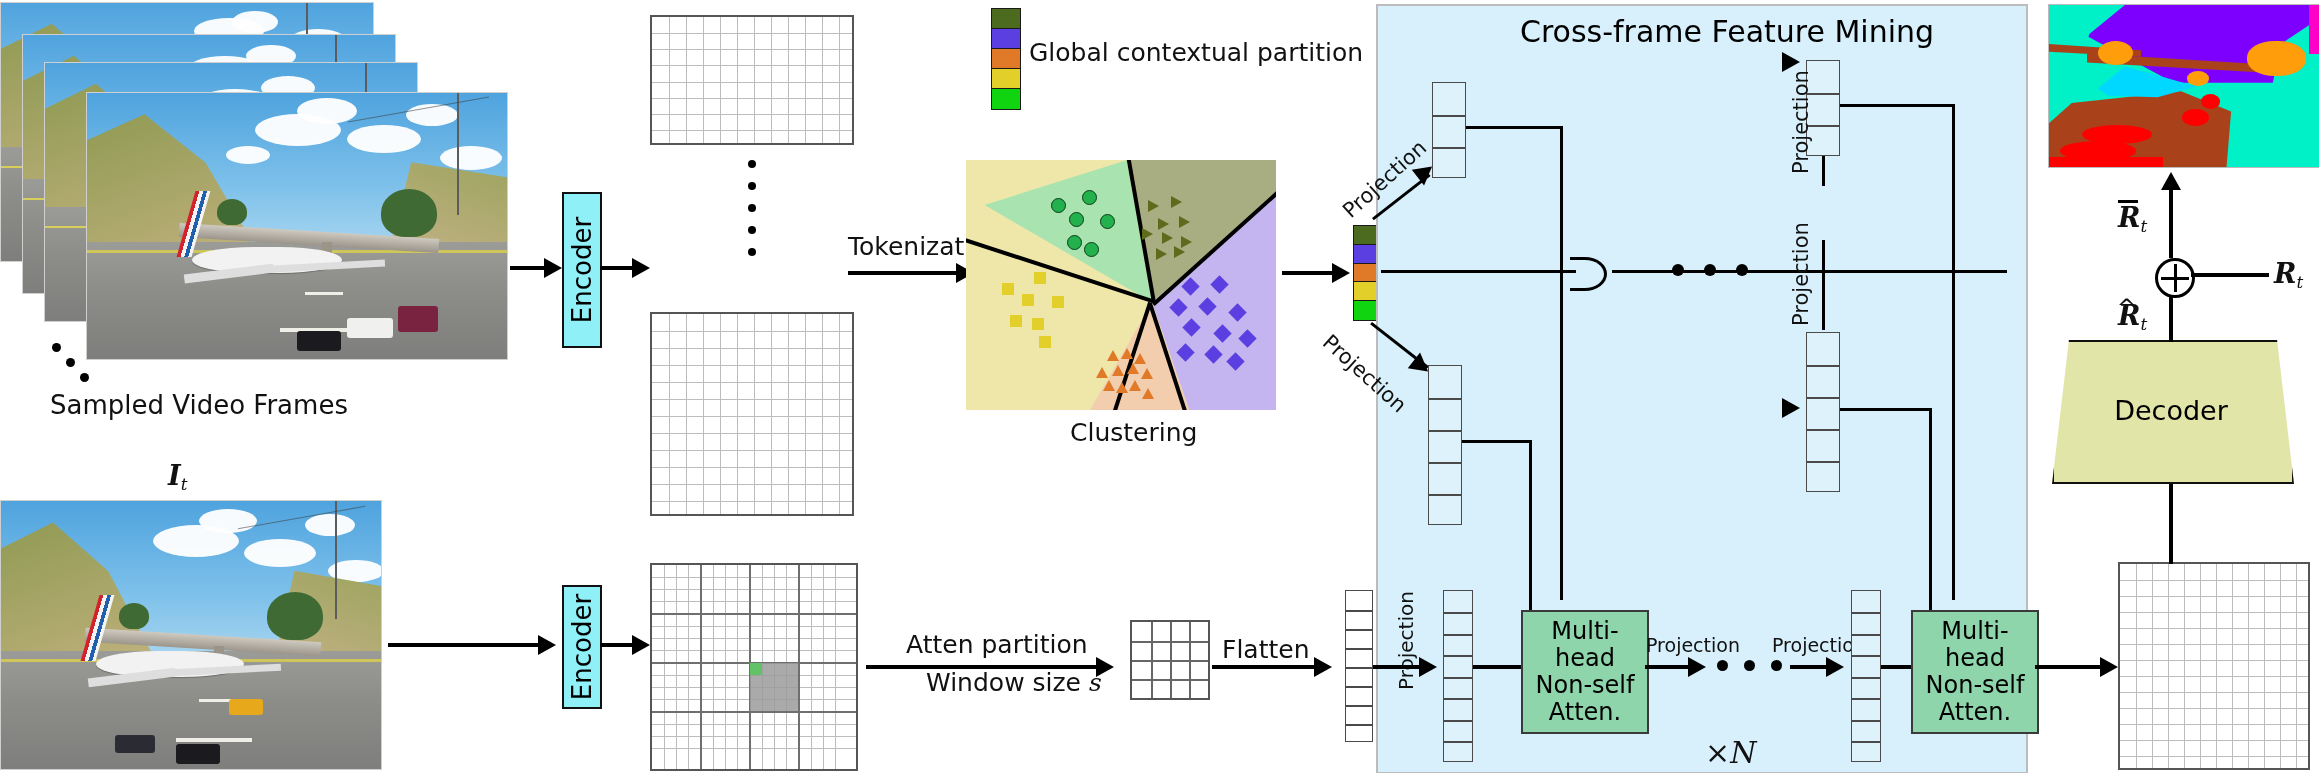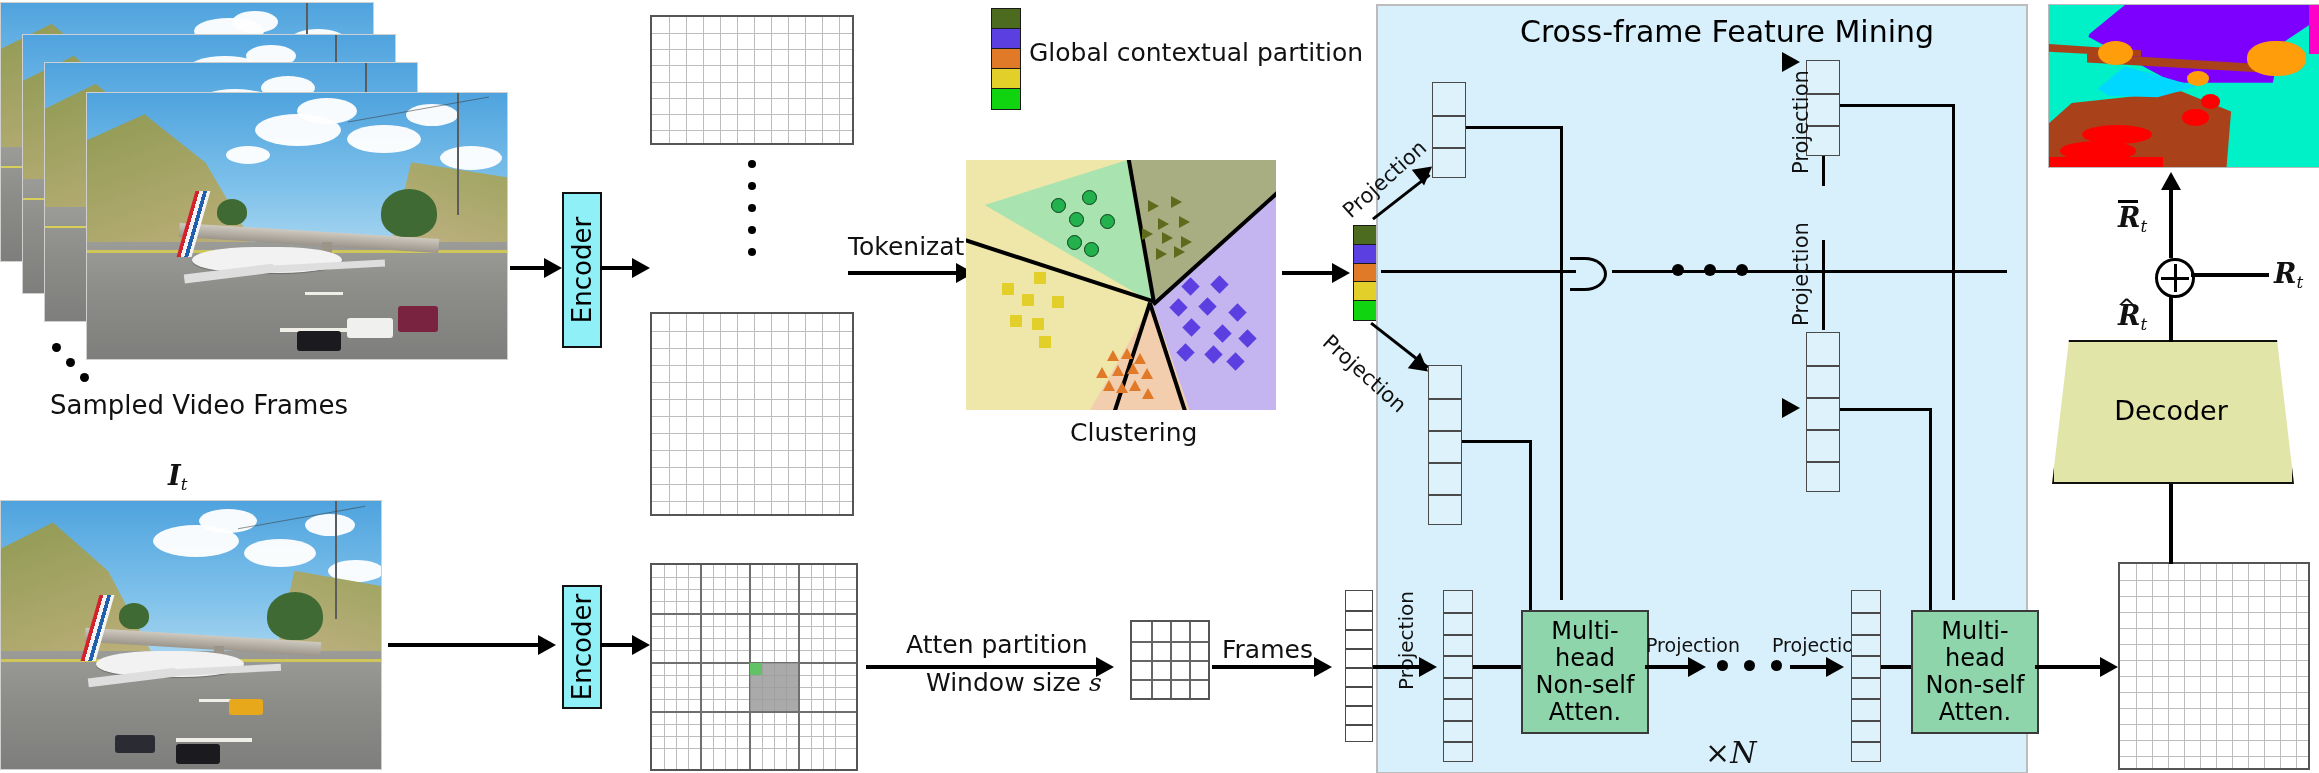--- a/index.html
+++ b/index.html
@@ -477,21 +477,21 @@
 
 <div class="smallgrid" style="left:1130px;top:620px;width:80px;height:80px;">
   <i style="left:0;top:19px;width:100%;height:2px;"></i>
     <i style="left:0;top:38px;width:100%;height:2px;"></i>
   <i style="left:0;top:57px;width:100%;height:2px;"></i>
   <i style="left:19px;top:0;width:2px;height:100%;"></i>
     <i style="left:38px;top:0;width:2px;height:100%;"></i>
   <i style="left:57px;top:0;width:2px;height:100%;"></i>
 </div>
 
-<div class="lbl" style="left:1222px;top:635px;font-size:25px;">Frames</div>
+<div class="lbl" style="left:1222px;top:635px;font-size:25px;">Flatten</div>
 <div class="ln" style="left:1212px;top:665px;width:104px;height:4px;"></div>
 <div class="arw" style="left:1314px;top:657px;"></div>
 
 <div class="tokcol" style="left:1345px;top:590px;width:28px;height:152px;">
   <i style="top:19px;"></i>
     <i style="top:38px;"></i>
     <i style="top:57px;"></i>
     <i style="top:76px;"></i>
   <i style="top:95px;"></i>
     <i style="top:114px;"></i>

